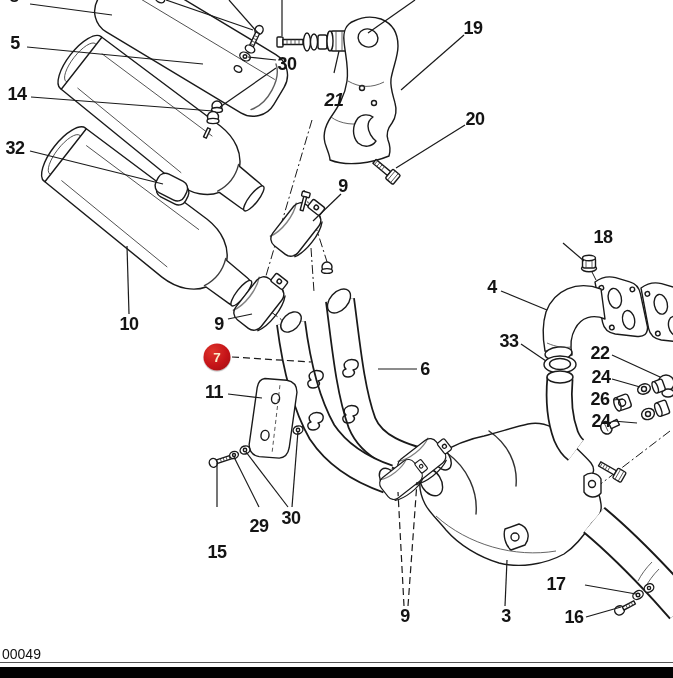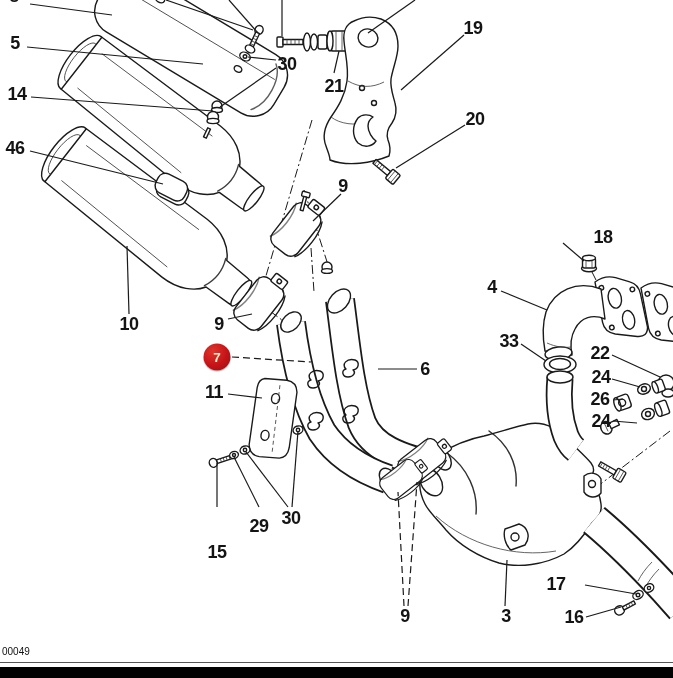--- a/index.html
+++ b/index.html
@@ -15,21 +15,21 @@
   .dd{fill:none;stroke:#1a1a1a;stroke-width:1;stroke-dasharray:9 3 2 3;}
   .tubeO{fill:none;stroke:#1a1a1a;stroke-linecap:butt;}
   .tubeI{fill:none;stroke:#fff;stroke-linecap:butt;}
   
   .callout{position:absolute;transform:translate(-50%,-50%);font-weight:bold;font-size:18px;
            line-height:1;color:#141414;letter-spacing:-.5px;cursor:pointer;user-select:none;}
   .callout.hl{width:27px;height:27px;border-radius:50%;
       background:radial-gradient(circle at 35% 30%, #de352b 0%, #c41318 55%, #990d10 100%);
       color:#fbeec9;font-size:13.5px;display:flex;align-items:center;justify-content:center;
       letter-spacing:0;box-shadow:0 1px 1px rgba(0,0,0,.3);}
-  .footer-code{position:absolute;left:2px;top:646px;font-size:10px;color:#111;}
+  .footer-code{position:absolute;left:2px;top:646px;font-size:14px;color:#111;}
   .footer-rule{position:absolute;left:0;right:0;top:662px;height:1px;background:#555;}
   .footer-bar{position:absolute;left:0;right:0;top:667px;height:11px;background:#020202;}
 </style>
 </head>
 <body>
 
 <div class="page">
 
 <svg class="diagram-svg" width="673" height="678" viewBox="0 0 673 678">
   <defs>
@@ -339,31 +339,31 @@
     <line class="ld" x1="229" y1="0" x2="258" y2="33"></line>
     <line class="ld" x1="282" y1="0" x2="282" y2="36"></line>
     <line class="ld" x1="415" y1="0" x2="368" y2="33"></line>
   </g>
 </svg>
 
 <div style="position:absolute;left:0;top:0;width:100%;height:100%;">
       <div class="callout" style="left: 14px; top: -4px;">8</div>
       <div class="callout" style="left: 15px; top: 43px;">5</div>
       <div class="callout" style="left: 17px; top: 94px;">14</div>
-      <div class="callout" style="left: 15px; top: 148px;">46</div>
+      <div class="callout" style="left: 15px; top: 148px;">32</div>
       <div class="callout" style="left: 129px; top: 324px;">10</div>
       <div class="callout" style="left: 219px; top: 324px;">9</div>
       <div class="callout hl" style="left: 217px; top: 357px;">7</div>
       <div class="callout" style="left: 214px; top: 392px;">11</div>
       <div class="callout" style="left: 217px; top: 518px; margin-top: 34px;">15</div>
       <div class="callout" style="left: 259px; top: 518px; margin-top: 8px;">29</div>
       <div class="callout" style="left: 291px; top: 518px;">30</div>
       <div class="callout" style="left: 343px; top: 186px;">9</div>
       <div class="callout" style="left: 287px; top: 64px;">30</div>
-      <div class="callout" style="left: 334px; top: 86px;">21</div>
+      <div class="callout" style="left: 334px; top: 100px; font-style: italic;">21</div>
       <div class="callout" style="left: 473px; top: 28px;">19</div>
       <div class="callout" style="left: 475px; top: 119px;">20</div>
       <div class="callout" style="left: 555px; top: 237px; margin-left: 48px;">18</div>
       <div class="callout" style="left: 492px; top: 287px;">4</div>
       <div class="callout" style="left: 509px; top: 341px;">33</div>
       <div class="callout" style="left: 600px; top: 353px;">22</div>
       <div class="callout" style="left: 601px; top: 377px;">24</div>
       <div class="callout" style="left: 600px; top: 399px;">26</div>
       <div class="callout" style="left: 601px; top: 421px;">24</div>
       <div class="callout" style="left: 425px; top: 369px;">6</div>

